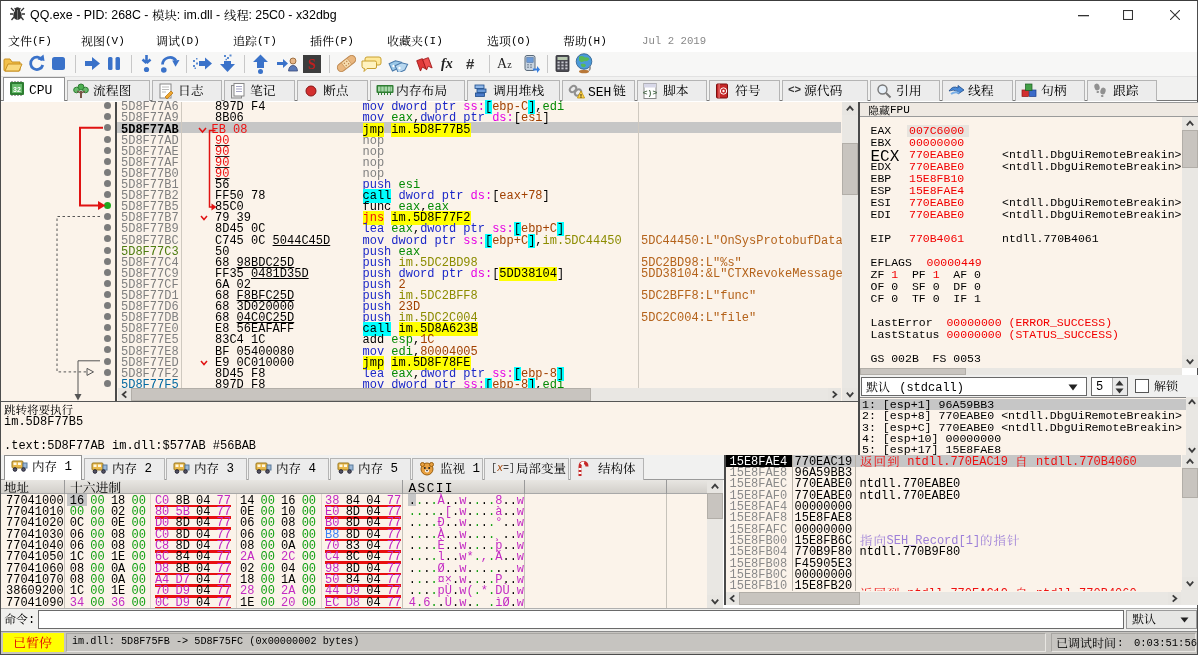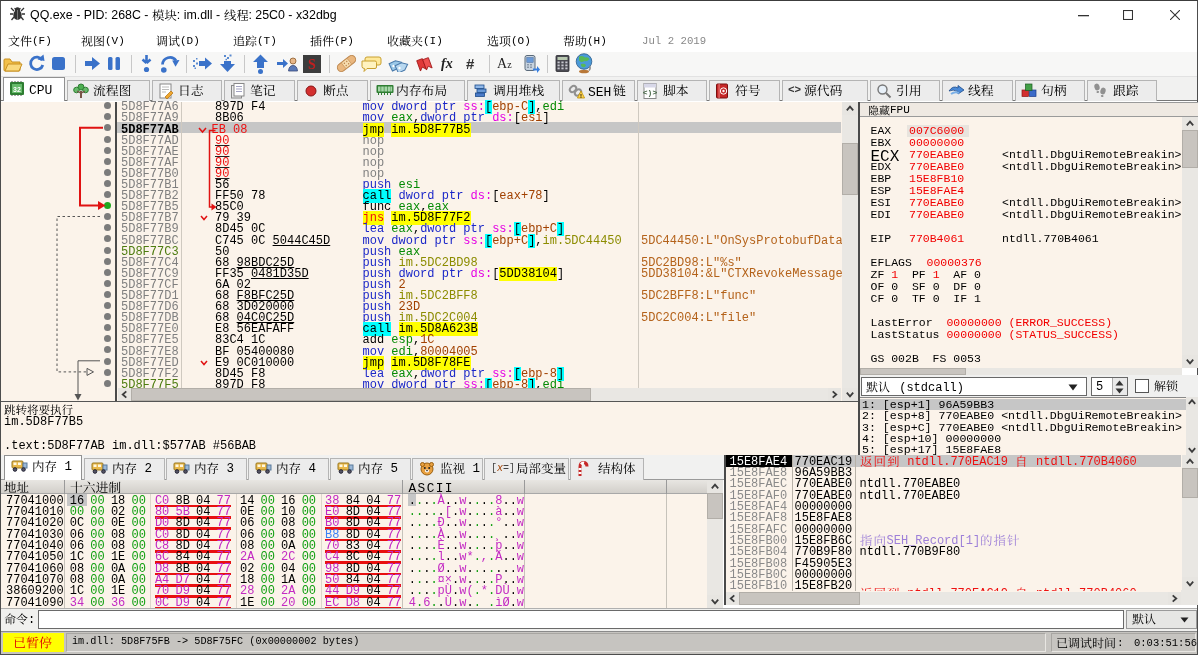--- a/index.html
+++ b/index.html
@@ -550,21 +550,21 @@
 <div class="a m" style="left:362.5px;top:334.4px;font-size:12px"><span style="color:#000">add </span><span style="color:#048a04">esp</span><span style="color:#000">,</span><span style="color:#a14000">1C</span></div>
 <div class="a m" style="left:121px;top:345.5px;font-size:12px"><span style="color:#7f7f7f">5D8F77E8</span></div>
 <div class="a m" style="left:215px;top:345.5px;font-size:12px"><span style="color:#000">BF 05400080</span></div>
 <div class="a m" style="left:362.5px;top:345.5px;font-size:12px"><span style="color:#1b27c8">mov </span><span style="color:#048a04">edi</span><span style="color:#000">,</span><span style="color:#a14000">80004005</span></div>
 <div class="a m" style="left:121px;top:356.59999999999997px;font-size:12px"><span style="color:#7f7f7f">5D8F77ED</span></div>
 <div class="a m" style="left:215px;top:356.59999999999997px;font-size:12px"><span style="color:#000">E9 0C010000</span></div>
 <div class="a m" style="left:362.5px;top:356.59999999999997px;font-size:12px"><span style="color:#000;background:#ffff00">jmp</span><span style="color:#000"> </span><span style="color:#000;background:#ffff00">im.5D8F78FE</span></div>
 <div class="a m" style="left:121px;top:367.7px;font-size:12px"><span style="color:#7f7f7f">5D8F77F2</span></div>
 <div class="a m" style="left:215px;top:367.7px;font-size:12px"><span style="color:#000">8D45 F8</span></div>
 <div class="a m" style="left:362.5px;top:367.7px;font-size:12px"><span style="color:#1b27c8">lea </span><span style="color:#048a04">eax</span><span style="color:#000">,</span><span style="color:#1b27c8">dword ptr </span><span style="color:#e400e4">ss:</span><span style="color:#000;background:#00ffff">[</span><span style="color:#a14000">ebp-8</span><span style="color:#000;background:#00ffff">]</span></div>
-<div class="a m" style="left:121px;top:378.8px;font-size:12px"><span style="color:#4d7c0f">5D8F77F5</span></div>
+<div class="a m" style="left:121px;top:378.8px;font-size:12px"><span style="color:#0369a1">5D8F77F5</span></div>
 <div class="a m" style="left:215px;top:378.8px;font-size:12px"><span style="color:#000">897D F8</span></div>
 <div class="a m" style="left:362.5px;top:378.8px;font-size:12px"><span style="color:#1b27c8">mov </span><span style="color:#1b27c8">dword ptr </span><span style="color:#e400e4">ss:</span><span style="color:#000;background:#00ffff">[</span><span style="color:#a14000">ebp-8</span><span style="color:#000;background:#00ffff">]</span><span style="color:#000">,</span><span style="color:#048a04">edi</span></div>
 <div class="a" style="left:104px;top:102.2px;width:7px;height:7px;border-radius:50%;background:#7b7b7b"></div>
 <div class="a" style="left:104px;top:113.3px;width:7px;height:7px;border-radius:50%;background:#7b7b7b"></div>
 <div class="a" style="left:104px;top:124.4px;width:7px;height:7px;border-radius:50%;background:#7b7b7b"></div>
 <div class="a" style="left:104px;top:135.5px;width:7px;height:7px;border-radius:50%;background:#7b7b7b"></div>
 <div class="a" style="left:104px;top:146.6px;width:7px;height:7px;border-radius:50%;background:#7b7b7b"></div>
 <div class="a" style="left:104px;top:157.70000000000002px;width:7px;height:7px;border-radius:50%;background:#7b7b7b"></div>
 <div class="a" style="left:104px;top:168.79999999999998px;width:7px;height:7px;border-radius:50%;background:#7b7b7b"></div>
 <div class="a" style="left:104px;top:179.9px;width:7px;height:7px;border-radius:50%;background:#7b7b7b"></div>
@@ -662,21 +662,21 @@
 <div class="a m" style="left:870.5px;top:197.2px;font-size:11.5px"><span style="color:#000">ESI</span></div>
 <div class="a m" style="left:909px;top:197.2px;font-size:11.5px"><span style="color:#f20000">770EABE0</span></div>
 <div class="a m" style="left:1002px;top:197.2px;font-size:11.5px"><span style="color:#000">&lt;ntdll.DbgUiRemoteBreakin&gt;</span></div>
 <div class="a m" style="left:870.5px;top:209.2px;font-size:11.5px"><span style="color:#000">EDI</span></div>
 <div class="a m" style="left:909px;top:209.2px;font-size:11.5px"><span style="color:#f20000">770EABE0</span></div>
 <div class="a m" style="left:1002px;top:209.2px;font-size:11.5px"><span style="color:#000">&lt;ntdll.DbgUiRemoteBreakin&gt;</span></div>
 <div class="a m" style="left:870.5px;top:233.2px;font-size:11.5px"><span style="color:#000">EIP</span></div>
 <div class="a m" style="left:909px;top:233.2px;font-size:11.5px"><span style="color:#f20000">770B4061</span></div>
 <div class="a m" style="left:1002px;top:233.2px;font-size:11.5px"><span style="color:#000">ntdll.770B4061</span></div>
 <div class="a m" style="left:870.5px;top:257.2px;font-size:11.5px"><span style="color:#000">EFLAGS</span></div>
-<div class="a m" style="left:926.5px;top:257.2px;font-size:11.5px"><span style="color:#f20000">00000376</span></div>
+<div class="a m" style="left:926.5px;top:257.2px;font-size:11.5px"><span style="color:#f20000">00000449</span></div>
 <div class="a m" style="left:870.5px;top:269.2px;font-size:11.5px"><span style="color:#000">ZF </span><span style="color:#f20000">1</span><span style="color:#000">  PF </span><span style="color:#f20000">1</span><span style="color:#000">  AF </span><span style="color:#000">0</span></div>
 <div class="a m" style="left:870.5px;top:281.2px;font-size:11.5px"><span style="color:#000">OF </span><span style="color:#000">0</span><span style="color:#000">  SF </span><span style="color:#000">0</span><span style="color:#000">  DF </span><span style="color:#000">0</span></div>
 <div class="a m" style="left:870.5px;top:293.2px;font-size:11.5px"><span style="color:#000">CF </span><span style="color:#000">0</span><span style="color:#000">  TF </span><span style="color:#000">0</span><span style="color:#000">  IF </span><span style="color:#000">1</span></div>
 <div class="a m" style="left:870.5px;top:317.2px;font-size:11.5px"><span style="color:#000">LastError  </span><span style="color:#f20000">00000000 (ERROR_SUCCESS)</span></div>
 <div class="a m" style="left:870.5px;top:329.2px;font-size:11.5px"><span style="color:#000">LastStatus </span><span style="color:#f20000">00000000 (STATUS_SUCCESS)</span></div>
 <div class="a m" style="left:870.5px;top:353.2px;font-size:11.5px"><span style="color:#000">GS 002B  FS 0053</span></div>
 <div class="a" style="left:860px;top:368px;width:322px;height:7px;background:#e9e7e3"></div>
 <div class="a" style="left:860px;top:368px;width:106px;height:7px;background:#c8c4bf;border:1px solid #b2aea8"></div>
 <div class="a" style="left:1182px;top:117px;width:16px;height:251px;background:#e9e7e3"></div>
 <svg class="a" style="left:1182px;top:117px" width="16" height="13" viewBox="0 0 16 13">

